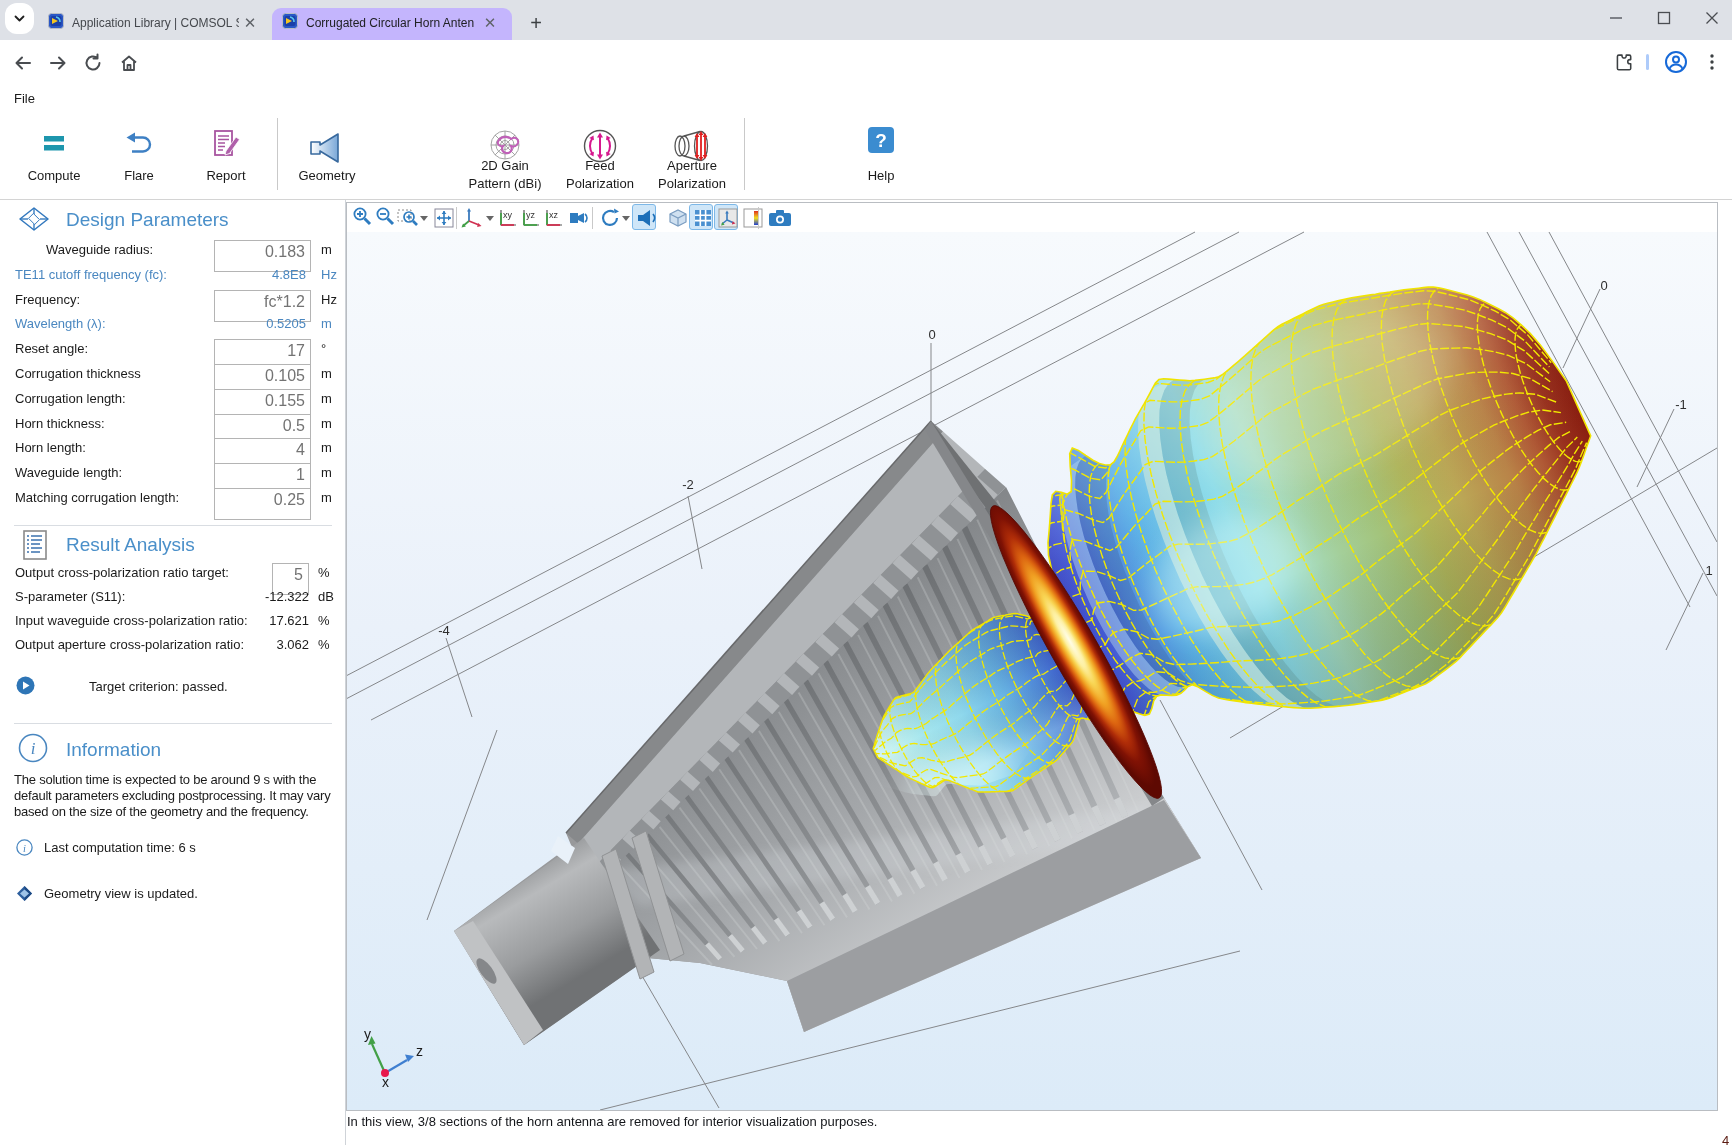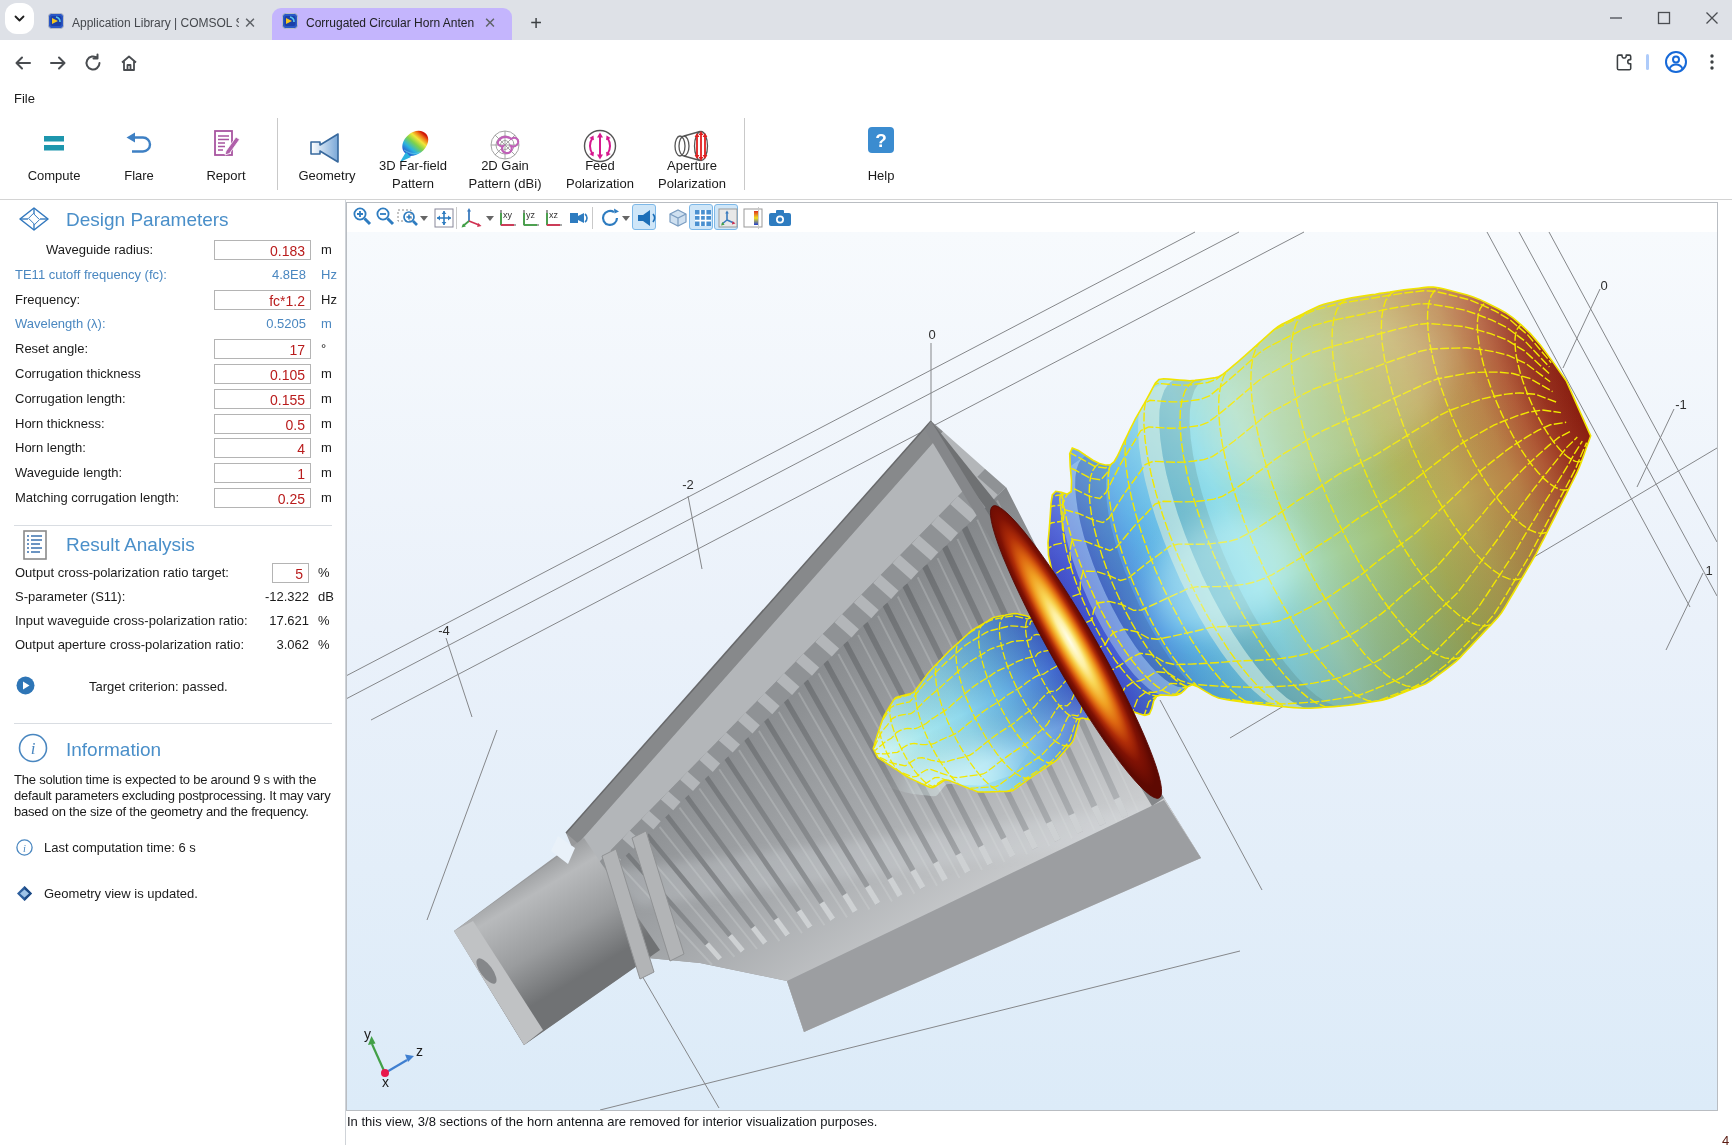--- a/index.html
+++ b/index.html
@@ -27,21 +27,21 @@
 #toolbar{position:absolute;left:0;top:110px;width:1732px;height:90px;background:#fff;border-bottom:1px solid #d4d4d4;}
 .tbtn{position:absolute;top:0;height:88px;text-align:center;font-size:13px;color:#1a1a1a;}
 .tbtn .ic{position:absolute;left:50%;transform:translateX(-50%);top:16px;}
 .tbtn .lb{position:absolute;width:120px;left:50%;transform:translateX(-50%);top:57px;line-height:18px;}
 .tbtn .lb2{position:absolute;width:130px;left:50%;transform:translateX(-50%);top:47px;line-height:18px;}
 .tsep{position:absolute;top:8px;height:72px;width:1px;background:#c9c9c9;}
 #panel{position:absolute;left:0;top:200px;width:346px;height:945px;background:#fff;border-right:1px solid #cfd3d8;}
 .phead{position:absolute;font-size:19px;color:#4a8fc9;}
 .plabel{position:absolute;font-size:13px;color:#1b1b1b;white-space:nowrap;}
 .plabelb{position:absolute;font-size:13px;color:#4a87c0;white-space:nowrap;}
-.pinput{position:absolute;height:20px;border:1px solid #b4b4b4;background:#fff;font-size:14px;color:#b91c1c;text-align:right;padding-right:5px;padding-top:2px;}
+.pinput{position:absolute;height:32px;border:1px solid #b4b4b4;background:#fff;font-size:16px;color:#737373;text-align:right;padding-right:5px;padding-top:2px;}
 .pval{position:absolute;font-size:13px;color:#1b1b1b;text-align:right;}
 .punit{position:absolute;font-size:13px;color:#1b1b1b;}
 .psep{position:absolute;left:14px;width:318px;height:1px;background:#d9dde2;}
 #gframe{position:absolute;left:346px;top:202px;width:1370px;height:907px;border:1px solid #b9bdc2;background:#fff;box-sizing:content-box;overflow:hidden;}
 .gico{position:absolute;top:3px;width:22px;height:24px;}
 .gsep{position:absolute;top:4px;height:22px;width:1px;background:#c9c9c9;}
 .ghl{position:absolute;top:1px;width:24px;height:26px;background:#cfe6f8;border:1px solid #7db8e8;border-radius:3px;}
 #caption{position:absolute;left:347px;top:1114px;font-size:13px;color:#14161a;}
 </style></head>
 <body>
@@ -140,38 +140,20 @@
       <span class="ic"><svg width="40" height="44" viewBox="0 0 40 44">
           <defs>
             <linearGradient id="geog" x1="0" y1="0" x2="1" y2="0">
               <stop offset="0" stop-color="#ffffff"></stop>
               <stop offset="1" stop-color="#7aa8d8"></stop>
             </linearGradient>
           </defs>
           <path d="M4,16 h9 v3 l18,-11 v28 l-18,-11 v3 h-9 Z" fill="url(#geog)" stroke="#38699e" stroke-width="1.6" stroke-linejoin="round"></path>
         </svg></span>
       <span class="lb">Geometry</span>
-    </div>
-    <div class="tbtn" style="left:353px;width:120px;">
-      <span class="ic"><svg width="42" height="40" viewBox="0 0 42 40">
-          <defs>
-            <linearGradient id="ffg" x1="0.1" y1="0.9" x2="0.8" y2="0.1">
-              <stop offset="0" stop-color="#2746cc"></stop>
-              <stop offset="0.28" stop-color="#2bb3e0"></stop>
-              <stop offset="0.52" stop-color="#7fd24a"></stop>
-              <stop offset="0.72" stop-color="#f2e73a"></stop>
-              <stop offset="0.88" stop-color="#f07818"></stop>
-              <stop offset="1" stop-color="#d01808"></stop>
-            </linearGradient>
-          </defs>
-          <path d="M13,27 C7,21 12,10 21,6 C30,2 38,8 36,16 C34,25 24,31 17,30 Z" fill="url(#ffg)"></path>
-          <path d="M8,36 l6,-10 5,5 Z" fill="#2bb3e0"></path>
-          <path d="M12,24 q9,6 16,2" stroke="#60c8e8" stroke-width="1.2" fill="none" opacity="0.7"></path>
-        </svg></span>
-      <span class="lb2">3D Far-field<br>Pattern</span>
     </div>
     <div class="tbtn" style="left:445px;width:120px;">
       <span class="ic"><svg width="38" height="38" viewBox="0 0 38 38">
           <g stroke="#9a9a9a" stroke-width="0.9" fill="none">
             <circle cx="19" cy="19" r="14"></circle>
             <circle cx="19" cy="19" r="9"></circle>
             <circle cx="19" cy="19" r="4.5"></circle>
             <path d="M19,5 V33 M5,19 H33 M9,9 L29,29 M29,9 L9,29"></path>
           </g>
           <path d="M13,14 C16,10 22,10 25,13 C29,10 33,13 32,17 C31,20 28,21 25,20 C27,24 24,28 20,27 C16,26 15,23 17,20 C13,21 10,17 13,14 Z" fill="none" stroke="#c060b8" stroke-width="2.1"></path>

